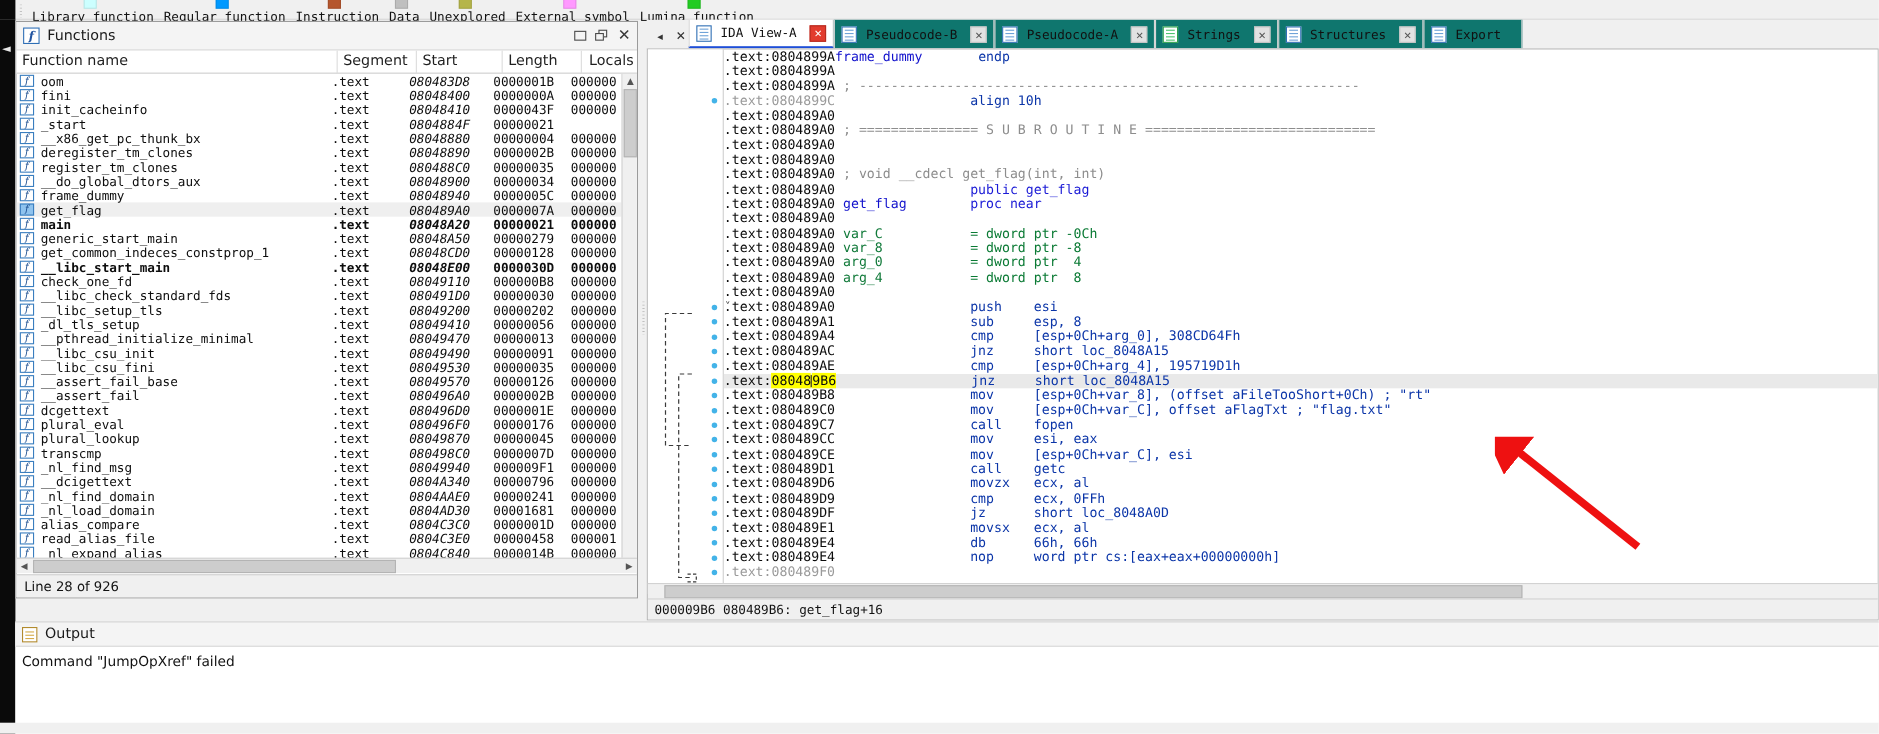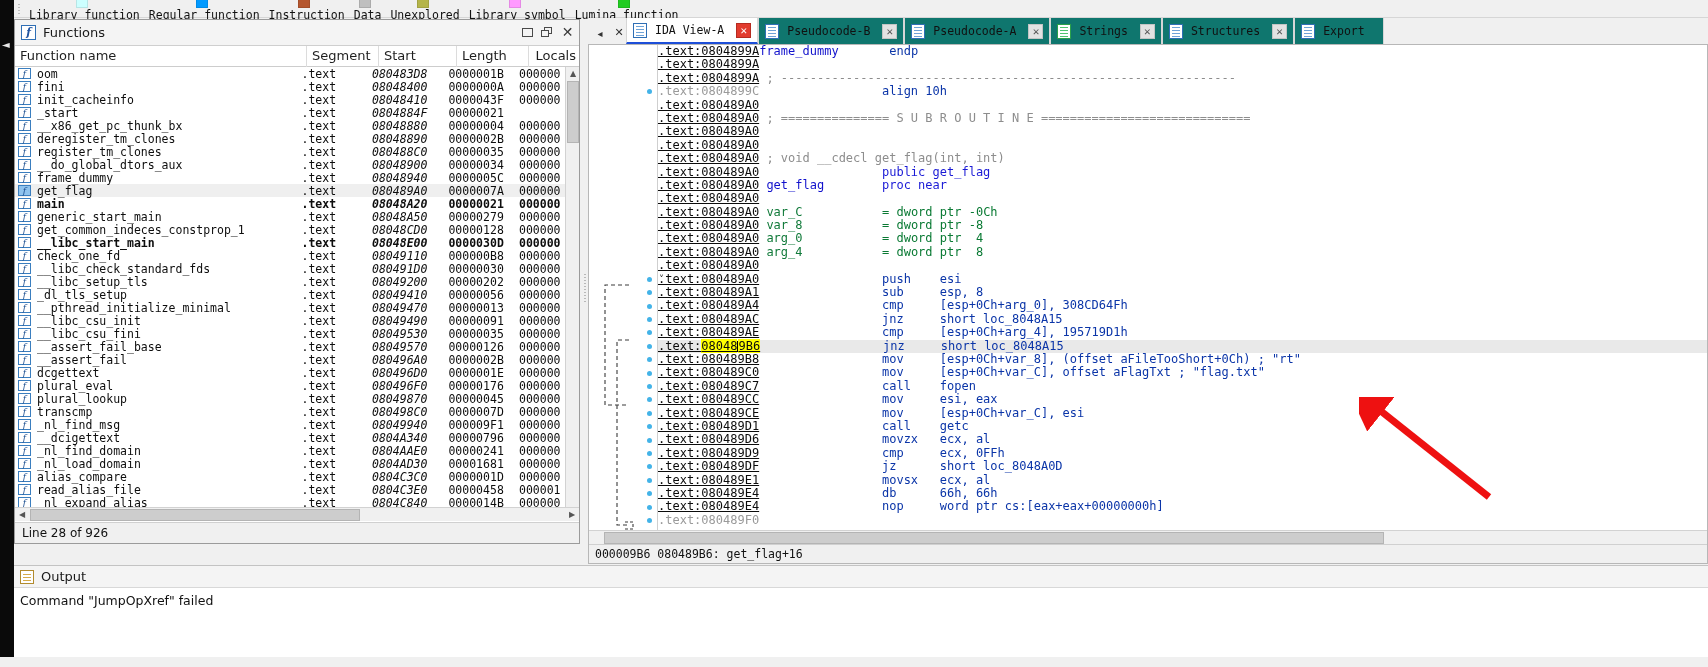--- a/index.html
+++ b/index.html
@@ -129,21 +129,21 @@
   
   .disasm-pane { position:absolute; left:0; top:26px; width:1120px; height:520px; background:#ffffff; border:1px solid #b7b7b7; }
   .disasm-gutter { position:absolute; left:0; top:0; width:68px; height:495px; background:#ffffff; }
   .arrow-col { position:absolute; left:0; top:0; width:54px; height:495px; }
   .dot-col { position:absolute; left:54px; top:0; width:14px; height:495px; }
   .gdot { position:absolute; width:5px; height:5px; border-radius:50%; background:#43b3e8; left:4px; }
 
   .disasm-body { position:absolute; left:68px; top:0; right:0; height:495px; overflow:hidden; border-left:1px solid #cfcfcf; }
   .dline { height:13.4px; line-height:13.4px; white-space:pre; font-family:"DejaVu Sans Mono","Liberation Mono",monospace; font-size:12px; color:#111; }
   .dline.cur { background:#e9e9e9; }
-  .addr { color:#0b0b0b;text-decoration:underline; }
+  .addr { color:#0b0b0b; }
   .addr-dim { color:#9a9a9a; }
   .hl { background:#ffff00; }
   .kw-blue { color:#0b35a8; }
   .kw-blue-b { color:#1a1ad6; }
   .nm-blue { color:#1111cc; }
   .grn { color:#117a3a; }
   .drk-grn { color:#0a7a34; }
   .gry { color:#8d8d8d; }
   .caret { display:inline-block; width:1px; height:11px; background:#000; vertical-align:-2px; }
 
@@ -192,21 +192,21 @@
         <div class="legend-item">
           <span class="legend-sw" style="background: rgb(191, 191, 191);"></span>
           <span class="legend-txt">Data</span>
         </div>
         <div class="legend-item">
           <span class="legend-sw" style="background: rgb(181, 181, 74);"></span>
           <span class="legend-txt">Unexplored</span>
         </div>
         <div class="legend-item">
           <span class="legend-sw" style="background: rgb(255, 153, 255);"></span>
-          <span class="legend-txt">Library symbol</span>
+          <span class="legend-txt">External symbol</span>
         </div>
         <div class="legend-item">
           <span class="legend-sw" style="background: rgb(34, 204, 34);"></span>
           <span class="legend-txt">Lumina function</span>
         </div>
       </div>
   </div>
 
   <div class="left-rail">
     <div class="rail-arrow">◄</div>

